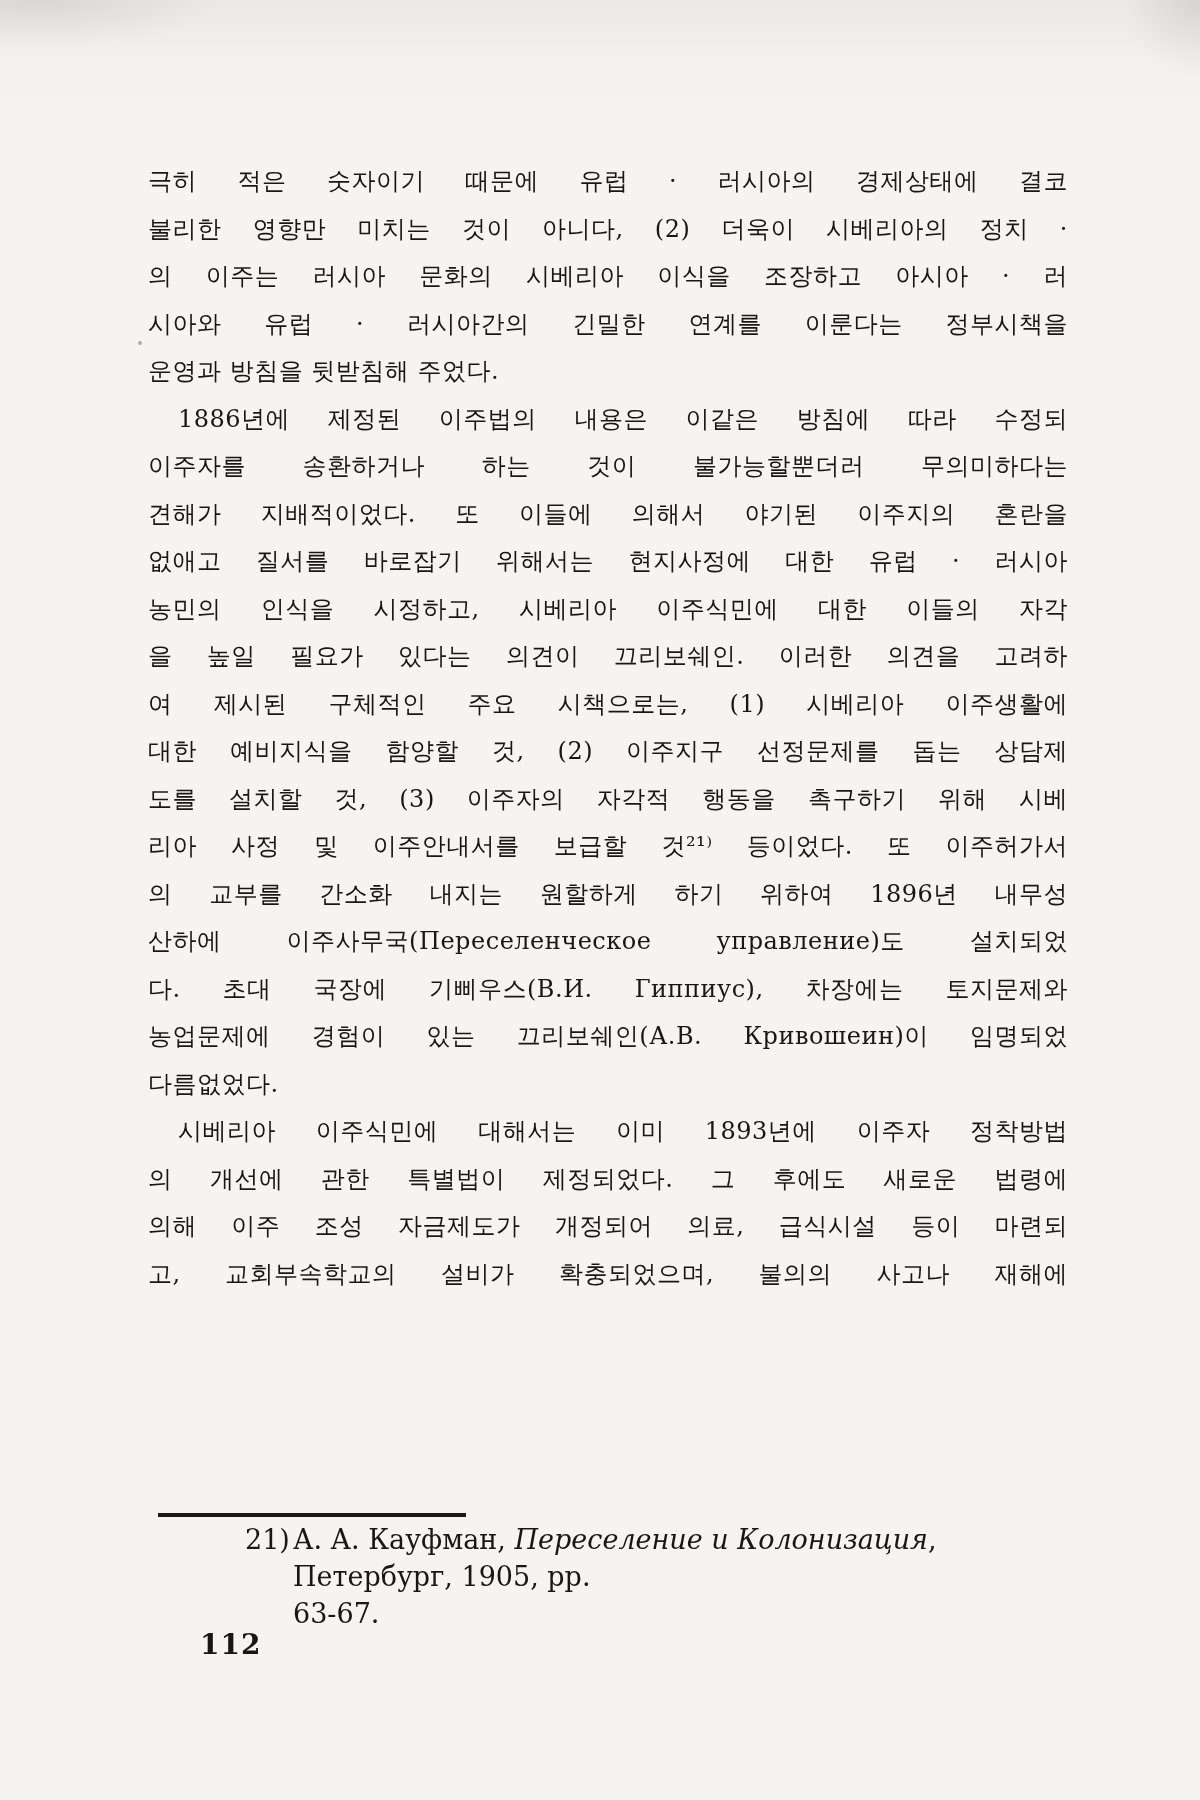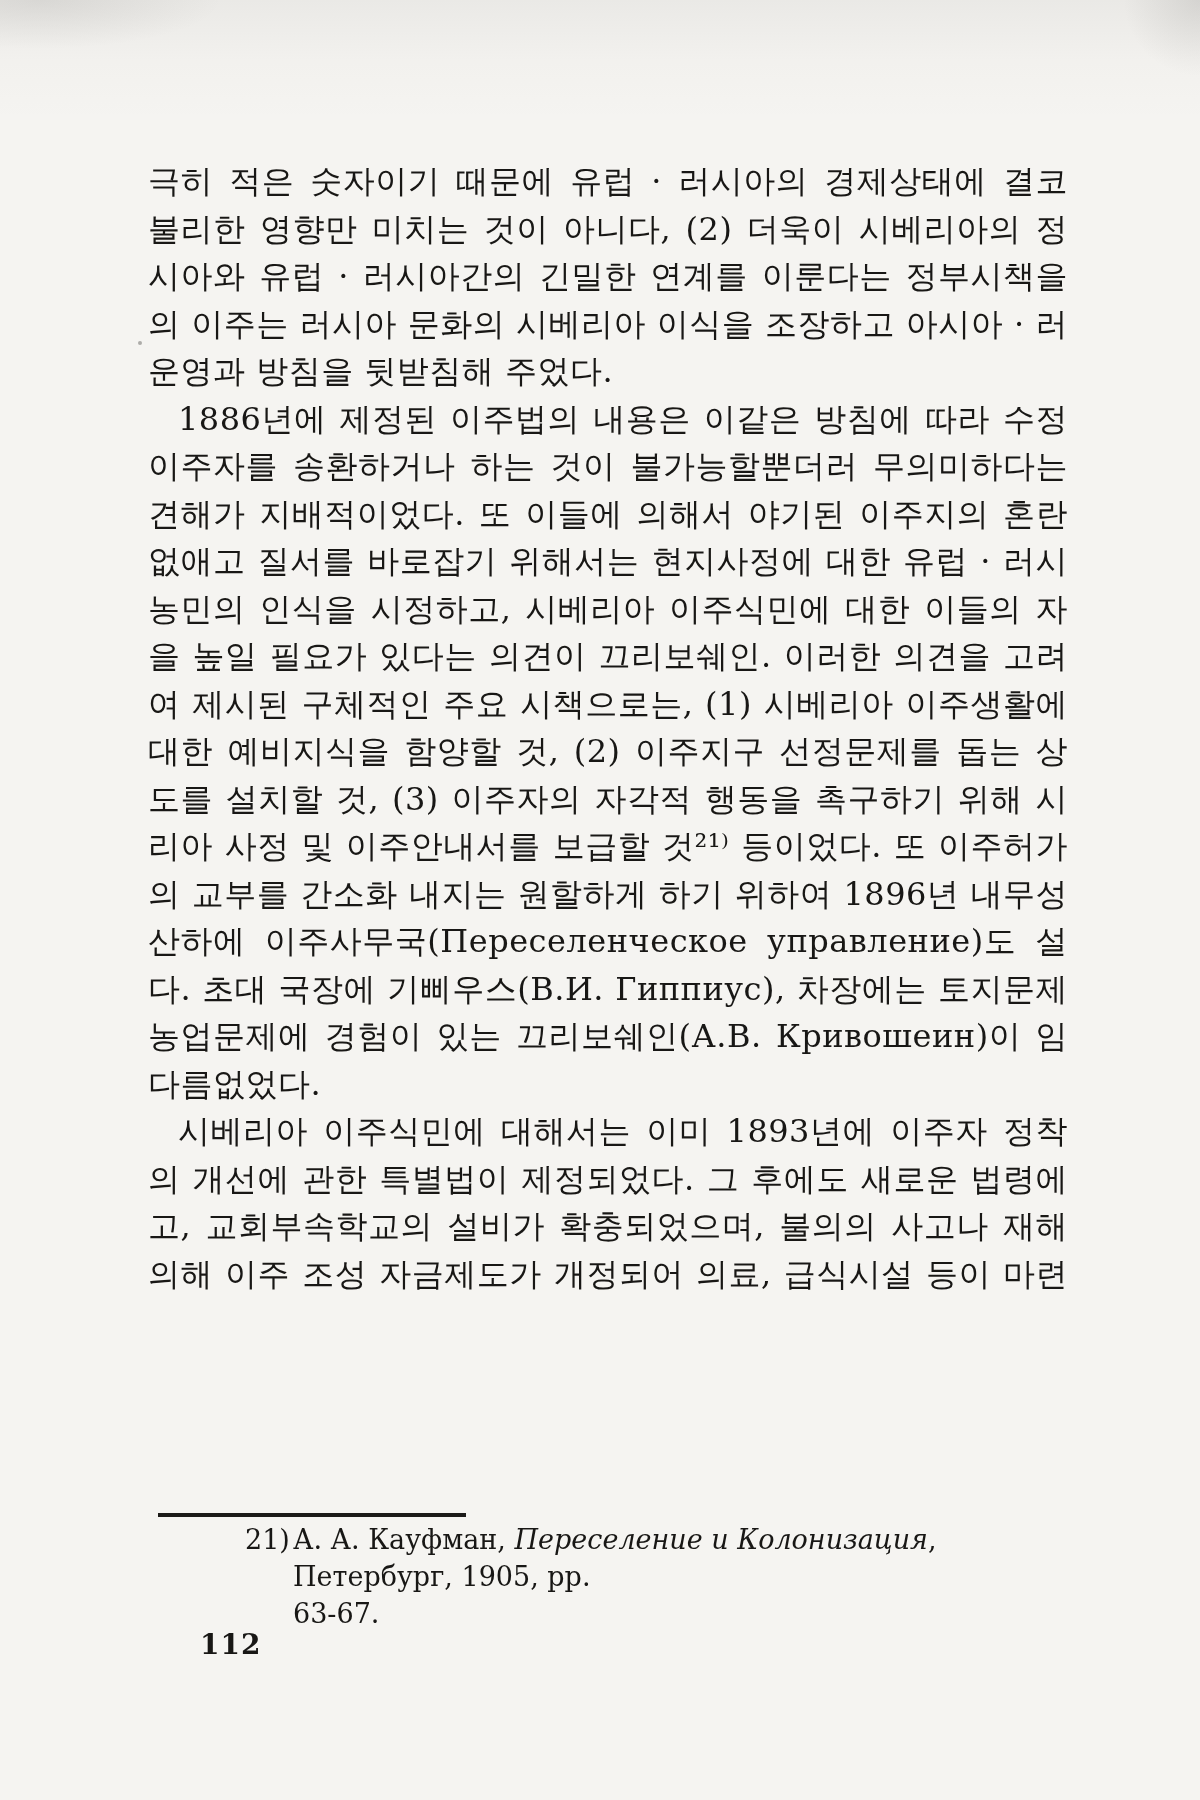--- a/index.html
+++ b/index.html
@@ -34,21 +34,21 @@
   }
   .text-block {
     position: absolute;
     left: 148px;
     top: 158px;
     width: 920px;
   }
   .line {
     height: 47.5px;
     line-height: 47.5px;
-    font-size: 32px;
+    font-size: 24px;
     letter-spacing: 0.5px;
     text-align: justify;
     text-align-last: justify;
     white-space: normal;
     overflow: hidden;
   }
   .line.short {
     text-align: center;
     text-align-last: left;
   }
@@ -95,42 +95,42 @@
 </style>
 </head>
 <body>
 
 <div class="scan-shade"></div>
 <div class="speck" style="left:138px; top:341px;"></div>
 
 <div class="text-block">
   <div class="line">극히 적은 숫자이기 때문에 유럽 · 러시아의 경제상태에 결코</div>
   <div class="line">불리한 영향만 미치는 것이 아니다, (2) 더욱이 시베리아의 정치 ·</div>
+  <div class="line">의 이주는 러시아 문화의 시베리아 이식을 조장하고 아시아 · 러</div>
   <div class="line">시아와 유럽 · 러시아간의 긴밀한 연계를 이룬다는 정부시책을</div>
-  <div class="line">의 이주는 러시아 문화의 시베리아 이식을 조장하고 아시아 · 러</div>
   <div class="line short">운영과 방침을 뒷받침해 주었다.</div>
   <div class="line indent">1886년에 제정된 이주법의 내용은 이같은 방침에 따라 수정되</div>
   <div class="line">이주자를 송환하거나 하는 것이 불가능할뿐더러 무의미하다는</div>
   <div class="line">견해가 지배적이었다. 또 이들에 의해서 야기된 이주지의 혼란을</div>
   <div class="line">없애고 질서를 바로잡기 위해서는 현지사정에 대한 유럽 · 러시아</div>
   <div class="line">농민의 인식을 시정하고, 시베리아 이주식민에 대한 이들의 자각</div>
   <div class="line">을 높일 필요가 있다는 의견이 끄리보쉐인. 이러한 의견을 고려하</div>
   <div class="line">여 제시된 구체적인 주요 시책으로는, (1) 시베리아 이주생활에</div>
   <div class="line">대한 예비지식을 함양할 것, (2) 이주지구 선정문제를 돕는 상담제</div>
   <div class="line">도를 설치할 것, (3) 이주자의 자각적 행동을 촉구하기 위해 시베</div>
   <div class="line">리아 사정 및 이주안내서를 보급할 것²¹⁾ 등이었다. 또 이주허가서</div>
   <div class="line">의 교부를 간소화 내지는 원할하게 하기 위하여 1896년 내무성</div>
   <div class="line">산하에 이주사무국(Переселенческое управление)도 설치되었</div>
   <div class="line">다. 초대 국장에 기삐우스(В.И. Гиппиус), 차장에는 토지문제와</div>
   <div class="line">농업문제에 경험이 있는 끄리보쉐인(А.В. Кривошеин)이 임명되었</div>
   <div class="line short">다름없었다.</div>
   <div class="line indent">시베리아 이주식민에 대해서는 이미 1893년에 이주자 정착방법</div>
   <div class="line">의 개선에 관한 특별법이 제정되었다. 그 후에도 새로운 법령에</div>
+  <div class="line">의해 이주 조성 자금제도가 개정되어 의료, 급식시설 등이 마련되</div>
   <div class="line">고, 교회부속학교의 설비가 확충되었으며, 불의의 사고나 재해에</div>
-  <div class="line">의해 이주 조성 자금제도가 개정되어 의료, 급식시설 등이 마련되</div>
 </div>
 
 <div class="footnote-rule"></div>
 
 <div class="footnote">
   <span class="fn-num">21)</span>
   <span class="fn-text"><span>А. А. Кауфман, </span><span class="fn-italic">Переселение и Колонизация</span><span>, Петербург, 1905, pp.</span><br>
     <span>63-67.</span>
   </span>
 </div>

